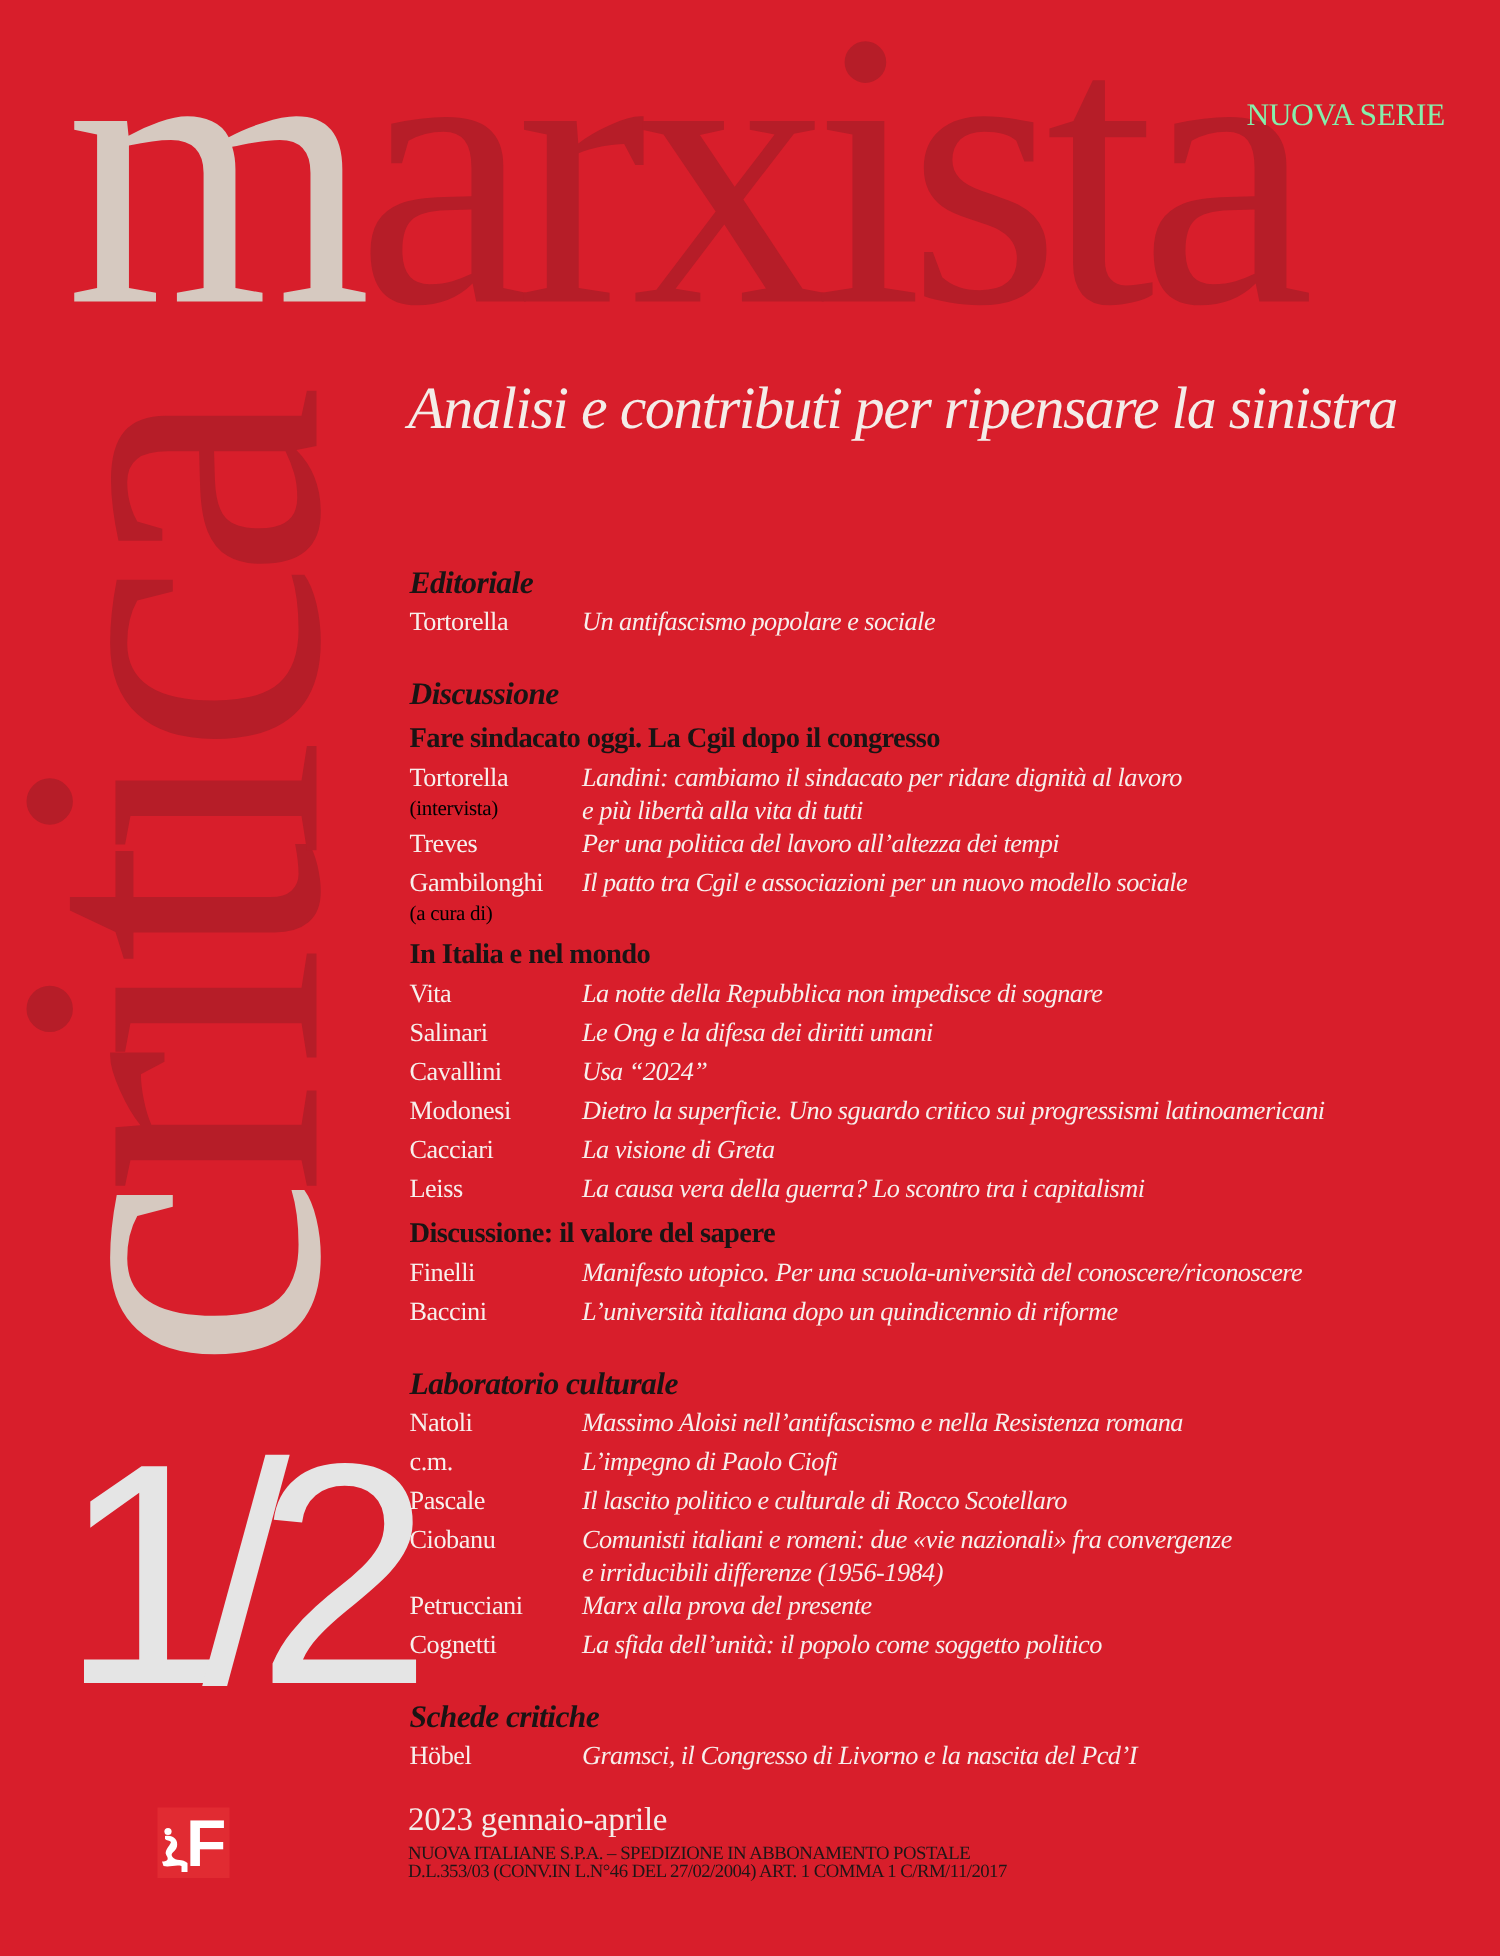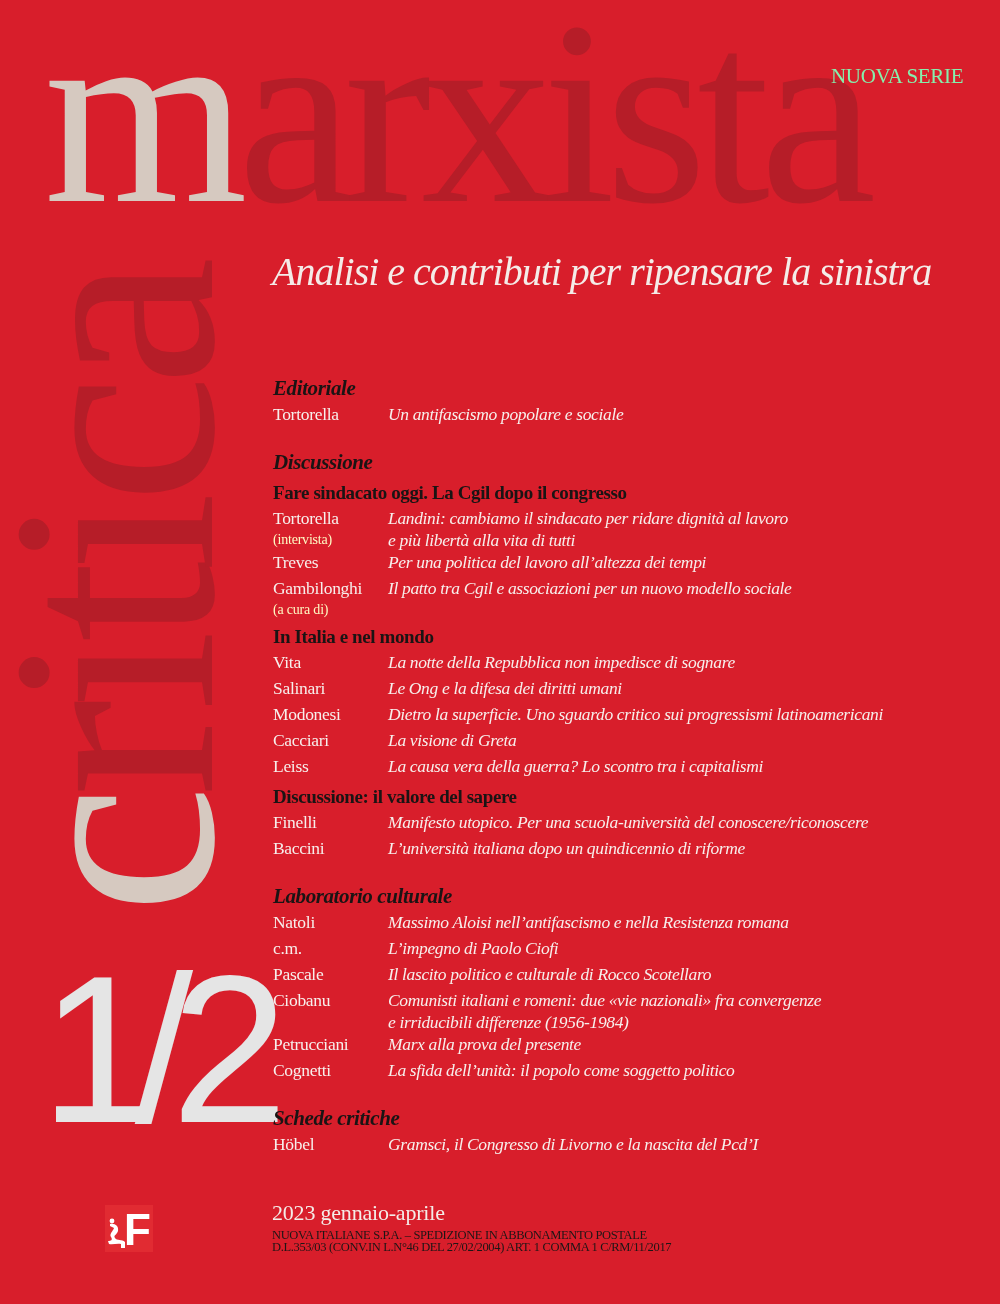--- a/index.html
+++ b/index.html
@@ -59,21 +59,21 @@
     color:#1a1414; font-style:italic; font-weight:bold;
     font-size:21px; line-height:26px; letter-spacing:-0.4px;
   }
   .sub-head {
     color:#1a1414; font-weight:bold;
     font-size:19px; line-height:24px; letter-spacing:-0.4px;
   }
   .row { display:flex; color:#f7efec; font-size:17.5px; line-height:26px; }
   .row .author { width:115px; flex:none; letter-spacing:-0.3px; white-space:nowrap;}
   .row .title { font-style:italic; letter-spacing:-0.35px; white-space:nowrap; }
-  .note { font-size:14px; line-height:18px; color:#fef9c3; display:block; letter-spacing:-0.2px;}
+  .note { font-size:14px; line-height:18px; color:#000000; display:block; letter-spacing:-0.2px;}
   .title-line2 { display:block; line-height:18px; }
   .gap-s { height:6px; }
   .gap-l { height:22px; }
 
   
   .logo {
     position:absolute; left:105px; top:1205px; width:48px; height:47px;
     background:#e12b32;
   }
   .logo .f {
@@ -146,20 +146,24 @@
 
     <div class="gap-s"></div>
     <div class="sub-head">In Italia e nel mondo</div>
     <div class="row">
       <span class="author">Vita</span>
       <span class="title">La notte della Repubblica non impedisce di sognare</span>
     </div>
     <div class="row">
       <span class="author">Salinari</span>
       <span class="title">Le Ong e la difesa dei diritti umani</span>
+    </div>
+    <div class="row">
+      <span class="author">Cavallini</span>
+      <span class="title">Usa “2024”</span>
     </div>
     <div class="row">
       <span class="author">Modonesi</span>
       <span class="title">Dietro la superficie. Uno sguardo critico sui progressismi latinoamericani</span>
     </div>
     <div class="row">
       <span class="author">Cacciari</span>
       <span class="title">La visione di Greta</span>
     </div>
     <div class="row">

